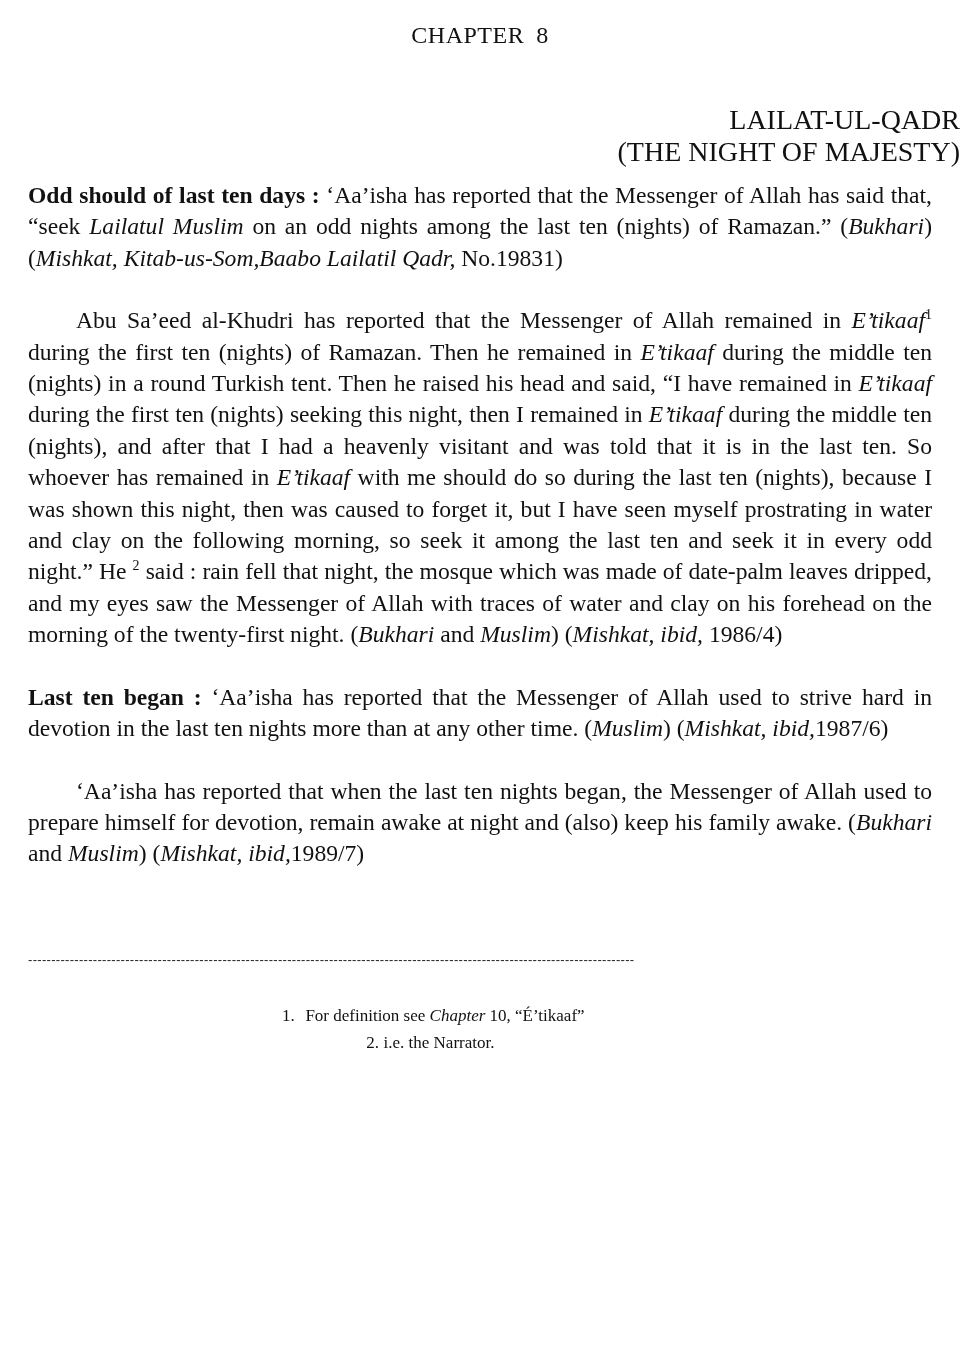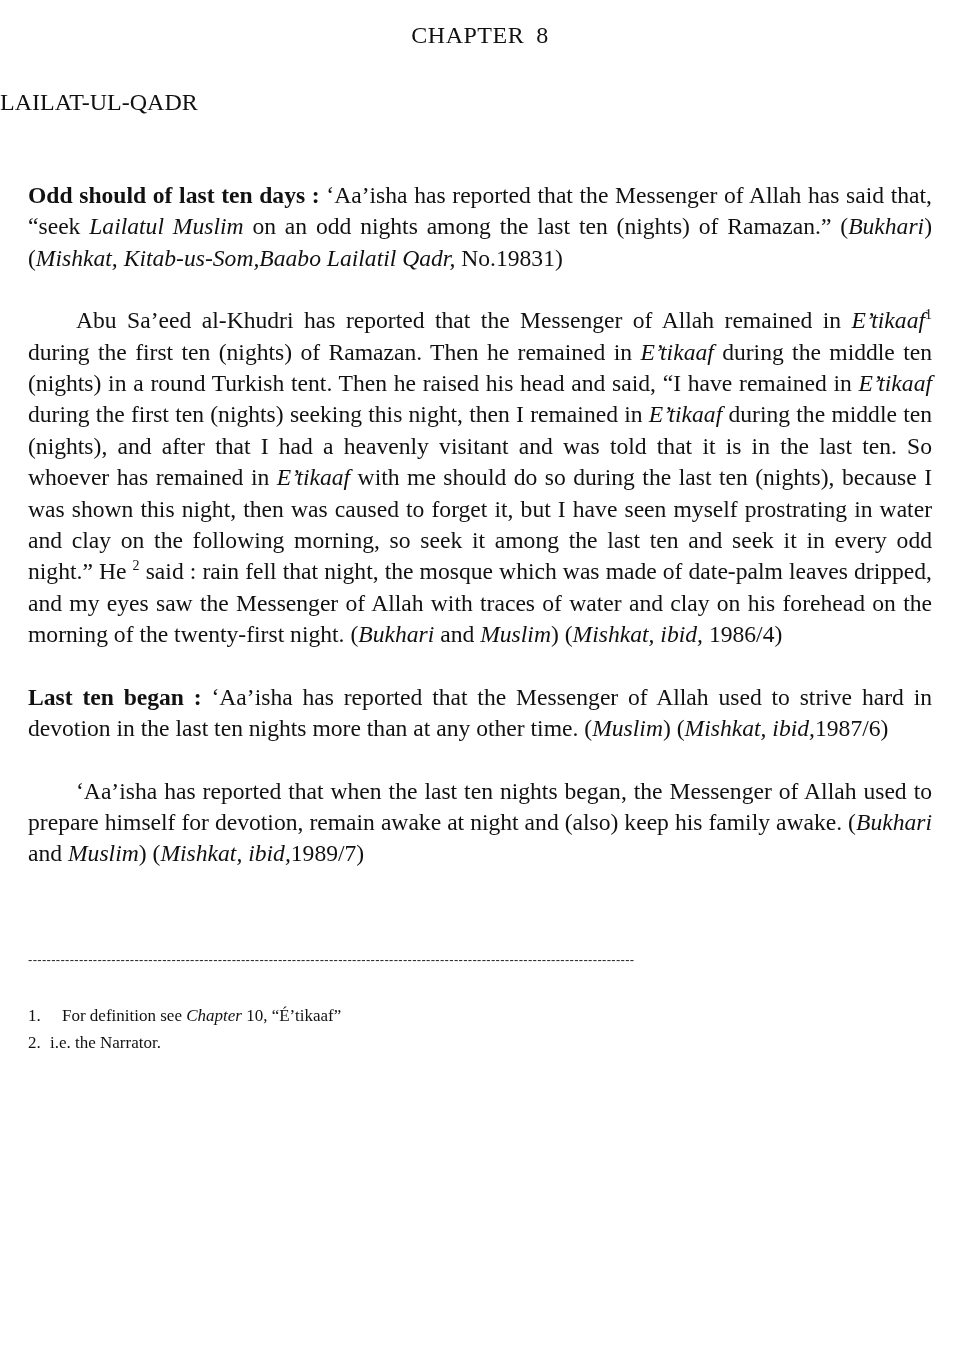--- a/index.html
+++ b/index.html
@@ -8,54 +8,55 @@
       font-family: "Liberation Serif", "DejaVu Serif", serif;
       color: #111111;
     }
     .page { position: relative; width: 907px; height: 1353px; }
     .chapter {
       position: absolute; top: 22px; left: 0; width: 960px;
       text-align: center; font-size: 24px; letter-spacing: 0.5px;
     }
     .chapter .num { margin-left: 12px; }
     .title {
-      position: absolute; top: 86px; left: 0; width: 960px;
-      text-align: left; font-size: 24px; line-height: 32px;
+      position: absolute; top: 104px; left: 0; width: 960px;
+      text-align: right; font-size: 28px; line-height: 32px;
     }
     .body {
       position: absolute; top: 180px; left: 28px; width: 904px;
       font-size: 23.6px; line-height: 31.4px; text-align: justify;
     }
     .body p { margin: 0 0 31px 0; }
     .body p.indent { text-indent: 48px; }
     b { font-weight: bold; }
     i { font-style: italic; }
     sup { font-size: 14px; line-height: 0; vertical-align: 9px; }
     .rule {
       position: absolute; top: 952px; left: 28px; width: 728px;
       font-family: "Liberation Sans", sans-serif; font-size: 13px;
       letter-spacing: 0.3px; overflow: hidden; white-space: nowrap; color: #222;
     }
     .footnotes {
       position: absolute; top: 1002px; left: 28px; width: 800px;
       font-size: 17px; line-height: 27px;
     }
-    .footnotes .fn { margin: 0; }
+    .footnotes .fn { margin: 0; text-align: center; }
     .footnotes .fn-num { display: inline-block; width: 34px; }
   </style>
 </head>
 <body>
 
 <div class="page">
   <div class="chapter">
     <span>CHAPTER</span><span class="num">8</span>
   </div>
 
   <div class="title">
     <div>LAILAT-UL-QADR</div>
+    <div>(THE NIGHT OF MAJESTY)</div>
   </div>
 
   <div class="body">
     <p><b>Odd should of last ten days : </b><span>‘Aa’isha has reported that the Messenger of Allah has said that, “seek </span><i>Lailatul Muslim</i><span> on an odd nights among the last ten (nights) of Ramazan.” (</span><i>Bukhari</i><span>) (</span><i>Mishkat, Kitab-us-Som,Baabo Lailatil Qadr,</i><span> No.19831)</span></p>
     <p class="indent"><span>Abu Sa’eed al-Khudri has reported that the Messenger of Allah remained in </span><i>E’tikaaf</i><sup>1</sup><span> during the first  ten (nights) of Ramazan. Then he remained in </span><i>E’tikaaf</i><span> during the middle ten (nights) in a round Turkish tent. Then he raised his head and said, “I  have remained in </span><i>E’tikaaf</i><span> during the first ten (nights) seeking this night, then I remained in </span><i>E’tikaaf</i><span> during the middle ten (nights), and after that I had a heavenly visitant and was told that it is in the last ten. So whoever has remained in </span><i>E’tikaaf</i><span> with me should do so during the last ten (nights), because I was shown this night, then was caused to forget it, but I have seen myself prostrating in water and clay on the following morning, so seek it among the last ten and seek it in every odd night.”  He </span><sup>2</sup><span> said : rain fell that night, the mosque which was made of date-palm leaves dripped, and my eyes saw the Messenger of Allah with traces of water and clay on his forehead on the morning of the twenty-first night. (</span><i>Bukhari</i><span> and </span><i>Muslim</i><span>) (</span><i>Mishkat, ibid,</i><span> 1986/4)</span></p>
     <p><b>Last ten began : </b><span>‘Aa’isha has reported that the Messenger of Allah used to strive hard in devotion in the last ten nights more than at any other time. (</span><i>Muslim</i><span>) (</span><i>Mishkat, ibid,</i><span>1987/6)</span></p>
     <p class="indent"><span>‘Aa’isha has reported that when the last ten nights began, the Messenger of Allah used to prepare himself for devotion, remain awake at night and (also) keep his family awake. (</span><i>Bukhari</i><span> and </span><i>Muslim</i><span>) (</span><i>Mishkat, ibid,</i><span>1989/7)</span></p>
   </div>
 
   <div class="rule">-----------------------------------------------------------------------------------------------------------------------------------</div>

